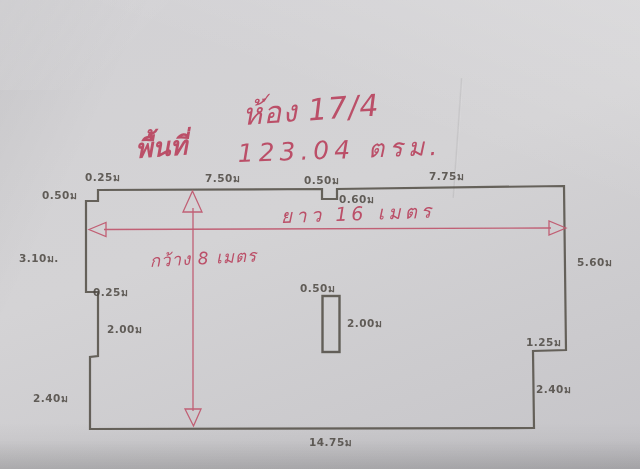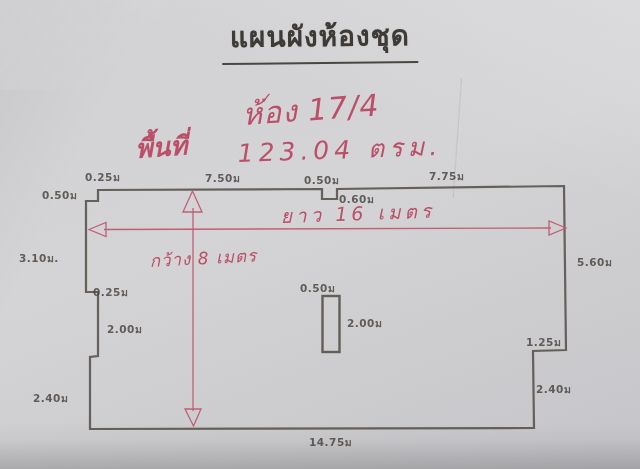--- a/index.html
+++ b/index.html
@@ -41,23 +41,20 @@
 </style>
 </head>
 <body>
 
 <div class="page">
 
   <div class="crease v1"></div>
   <div class="crease d1"></div>
   <div class="crease b1"></div>
 
-  <div class="title-wrap">
-    <h1 class="title">แผนผังห้องชุด</h1>
-  </div>
 
   <svg class="plan" width="640" height="469" viewBox="0 0 640 469">
 
     <path d="M 98,190 L 322,189
          L 322,199 L 337,199 L 337,189
          L 564,186
          L 566,350 L 533,351 L 534,428
          L 90,429
          L 90,357 L 98,356 L 98,292
          L 86,292 L 86,201

